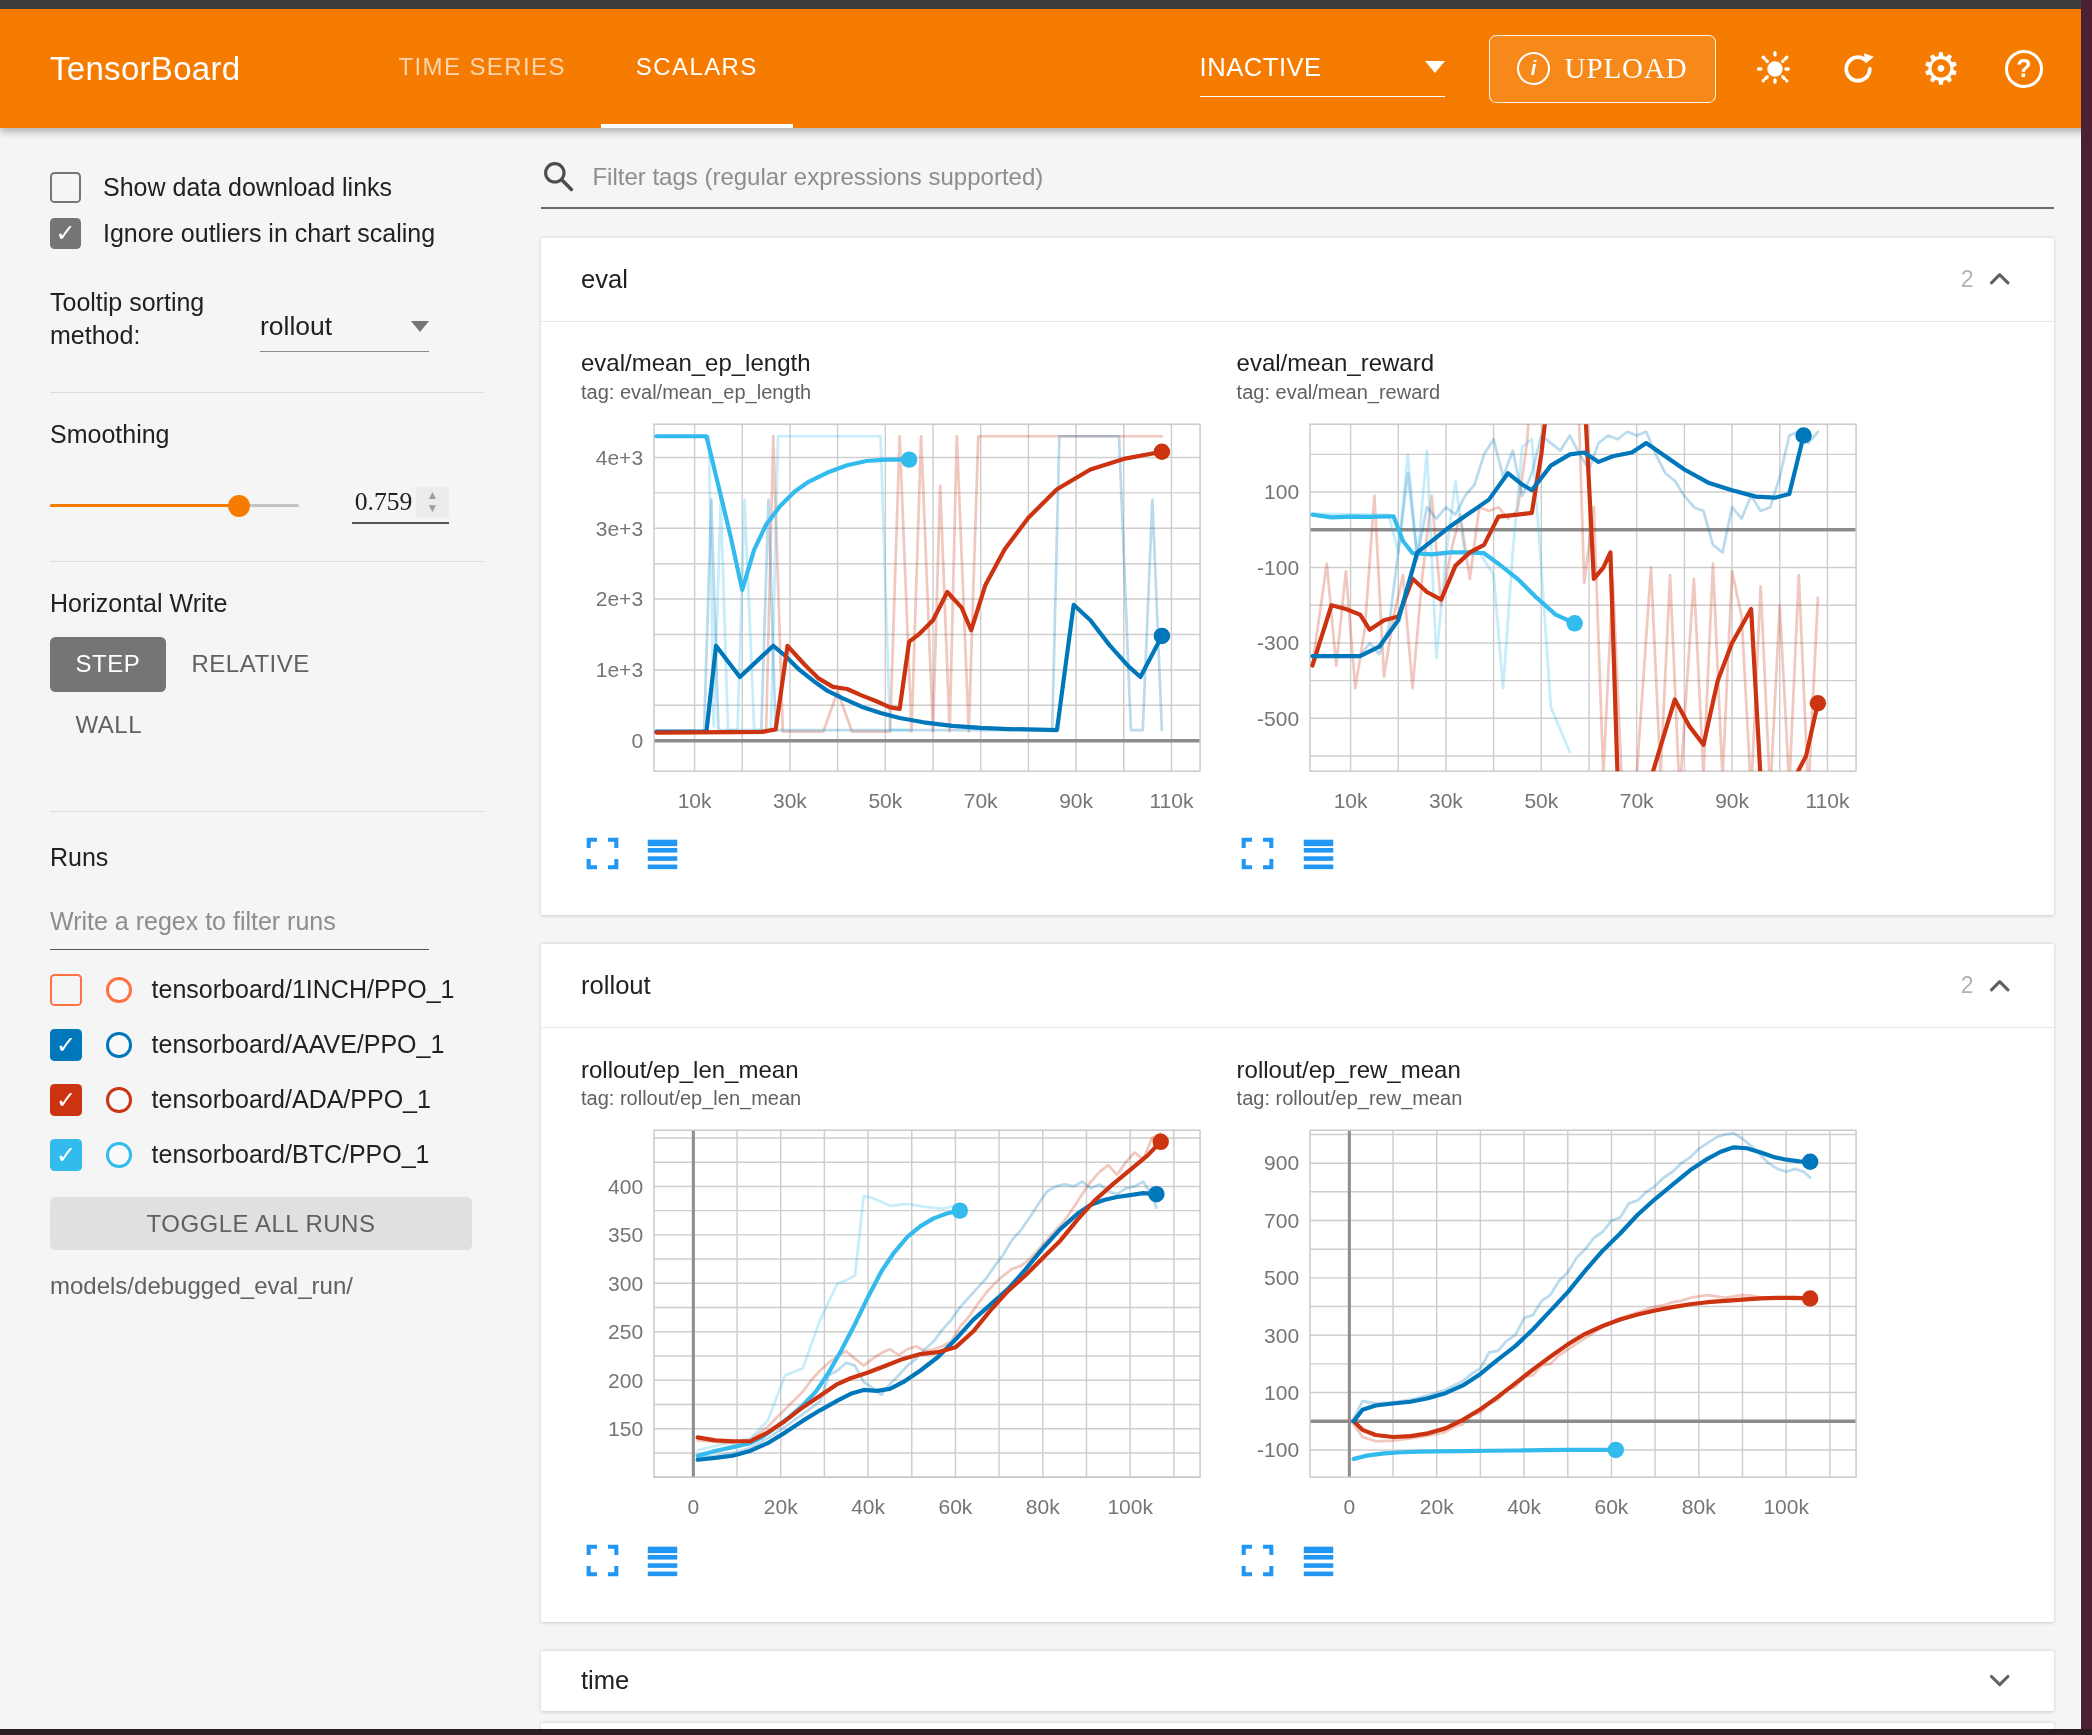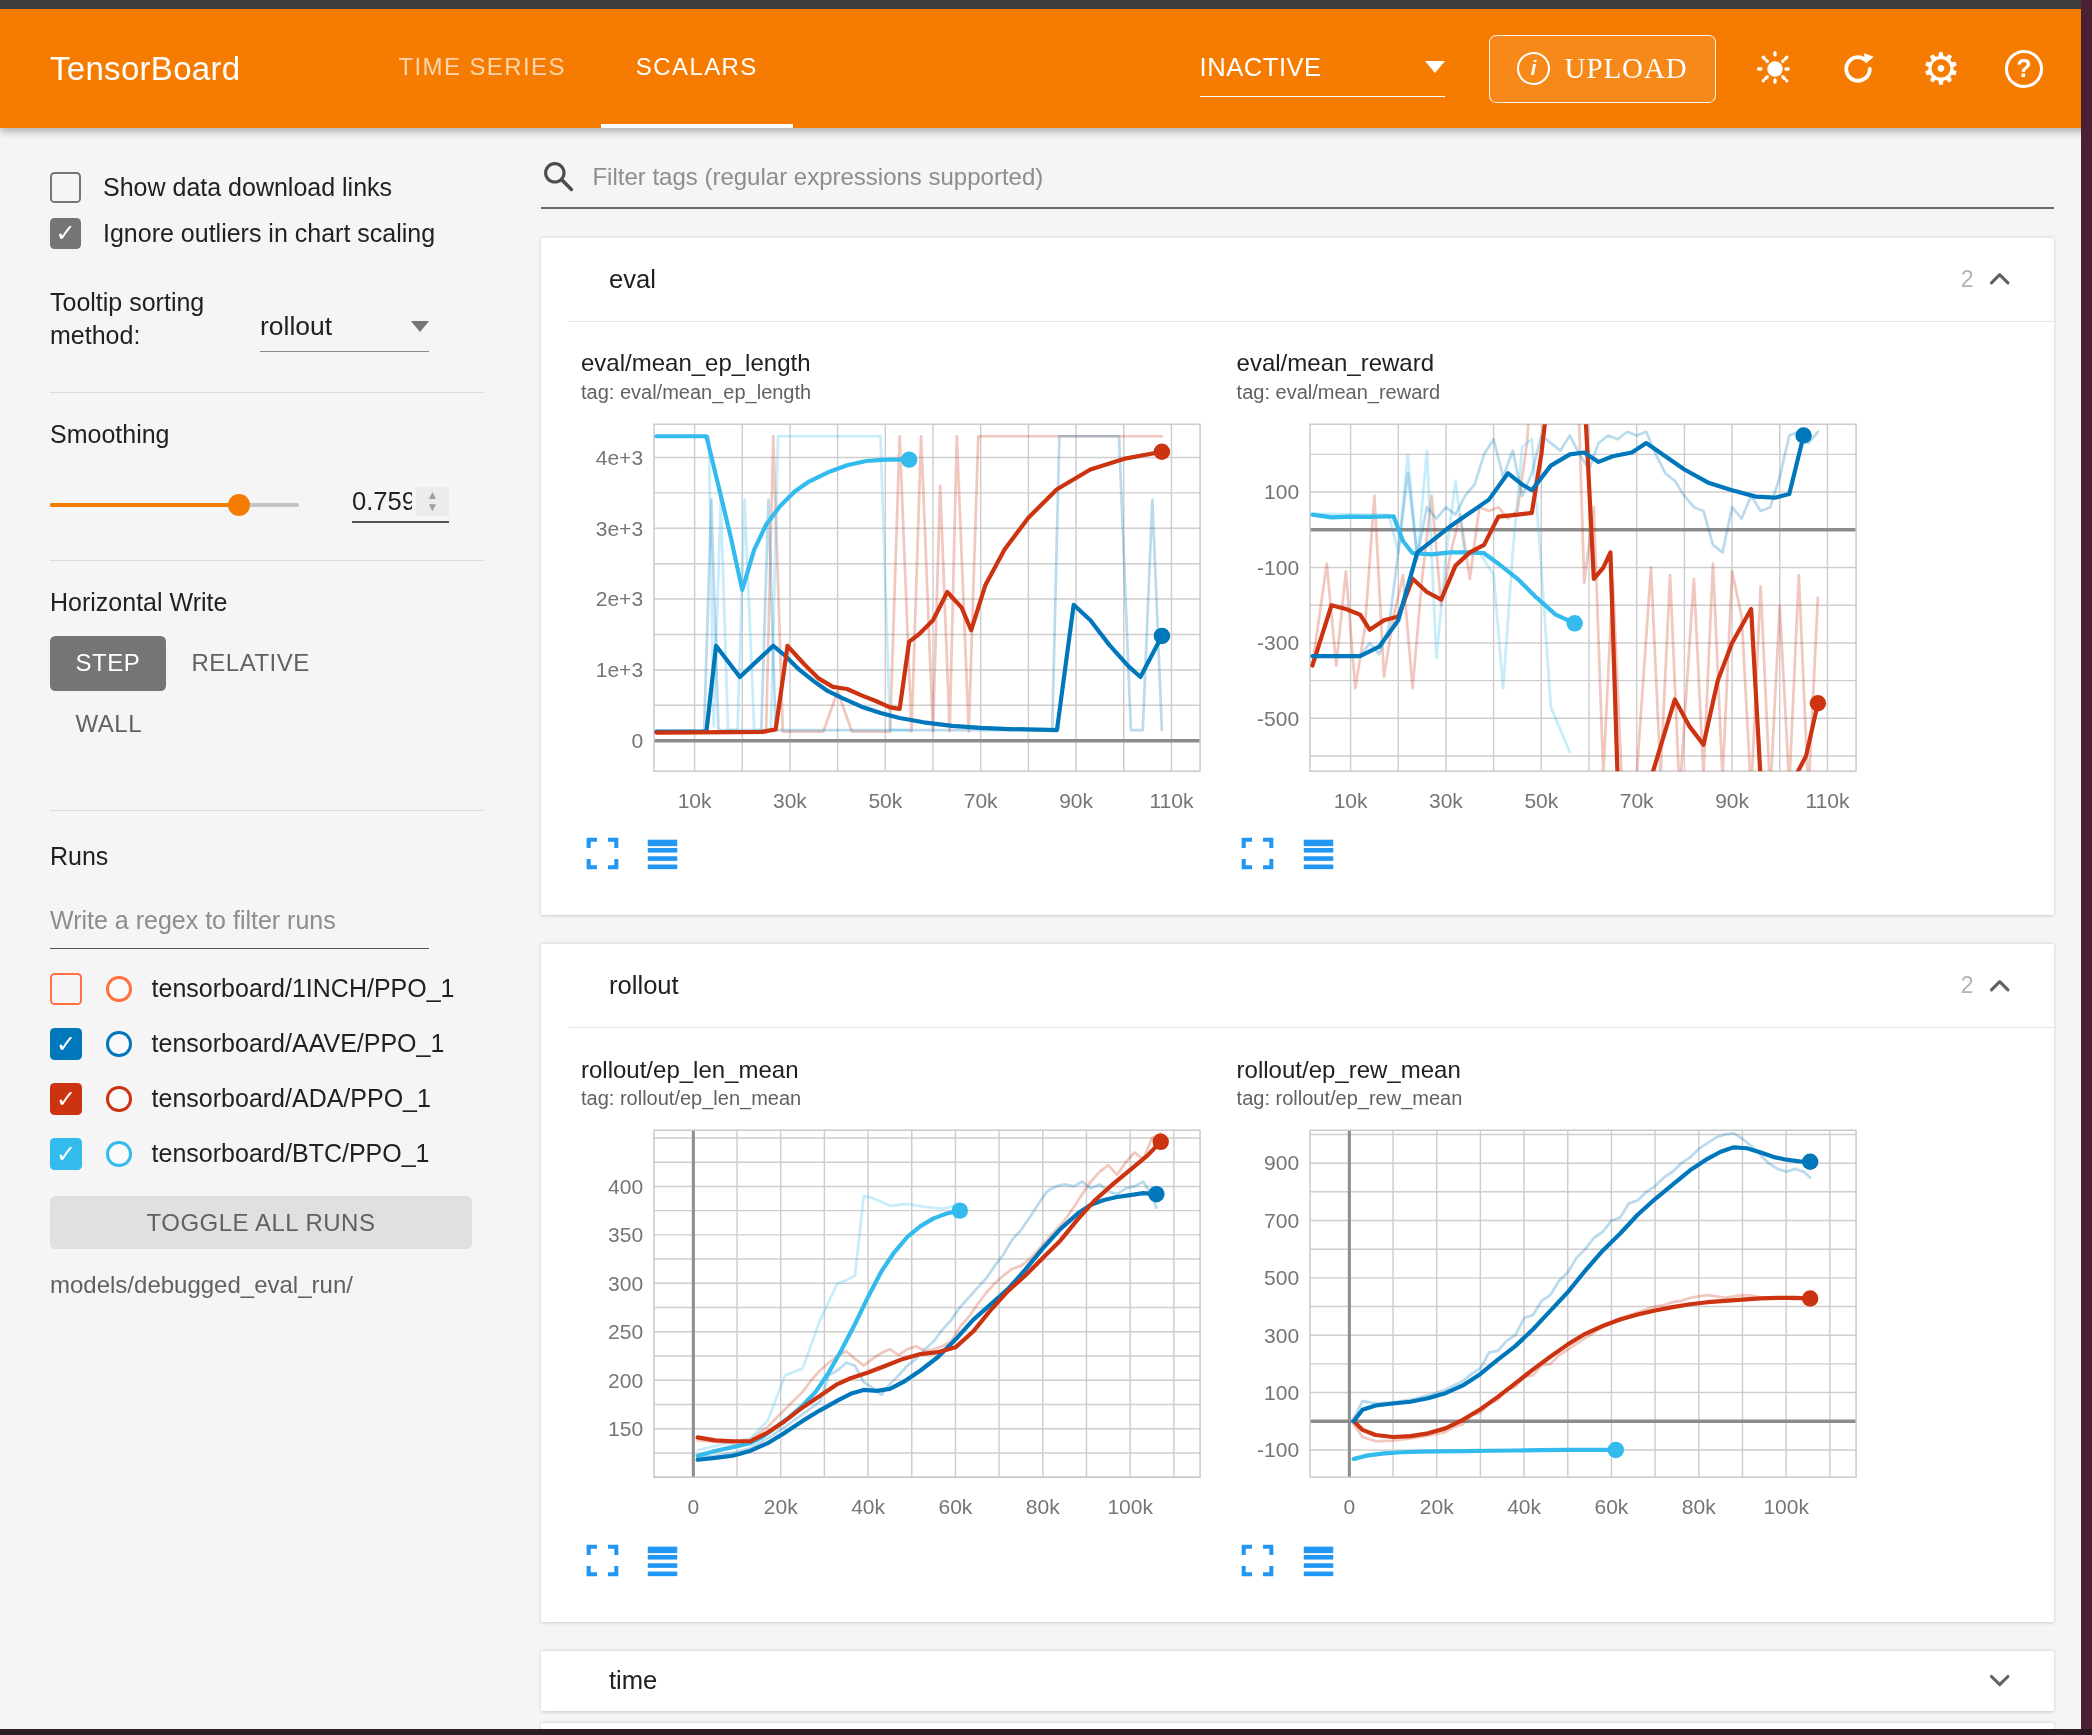--- a/index.html
+++ b/index.html
@@ -50,21 +50,21 @@
         padding-bottom:9.1px; cursor:pointer; }
   .dd span { font-size:26.5px; color:#212121; }
   .caret-g { width:0; height:0; border-left:9.1px solid transparent; border-right:9.1px solid transparent; border-top:11px solid #757575; }
   .hr { height:0.9px; background:#dcdcdc; margin-right:0; }
   .sb-h { font-size:25px; color:#212121; }
   .sliderrow { display:flex; align-items:center; margin-top:38px; padding-right:35px; }
   .track { position:relative; width:249px; height:3.7px; background:#c4c4c4; border-radius:1.8px; flex:none; cursor:pointer; }
   .trackfill { position:absolute; left:0; top:0; height:3.7px; background:#f57c00; border-radius:1.8px; }
   .knob { position:absolute; top:50%; width:22px; height:22px; background:#f57c00; border-radius:50%;
           transform:translate(-50%,-50%); cursor:pointer; }
-  .numwrap { margin-left:auto; }
+  .numwrap { margin-left:auto;font-family:Liberation Serif, serif; }
   .numrow { display:flex; align-items:stretch; }
   .numrow input { width:64px; border:none; background:transparent; font-size:25.6px; text-align:right;
                   font-family:inherit; color:#212121; padding-right:3.7px; }
   .spin { width:33px; background:#ececec; display:flex; flex-direction:column; align-items:center; justify-content:center; cursor:pointer; }
   .spin div { font-size:12px; color:#9e9e9e; line-height:12.8px; }
   .numunder { height:1.8px; background:#555; margin-top:5.5px; }
   .axbtns { display:flex; align-items:center; margin-top:18.3px; }
   .axbtn { font-size:24px; letter-spacing:0.5px; color:#616161; padding:13.7px 25.6px; border-radius:5.5px; cursor:pointer; }
   .axbtn.sel { background:#757575; color:#fff; }
   .axrow2 { margin-top:5.5px; }
@@ -79,21 +79,21 @@
   .rlabel { font-size:25px; color:#212121; white-space:nowrap; }
   .togglebtn { margin-top:14.6px; width:422px; height:53px; background:#e0e0e0; border-radius:5.5px; color:#616161;
                font-size:24px; letter-spacing:0.5px; display:flex; align-items:center; justify-content:center; cursor:pointer; }
   .basepath { margin-top:22px; font-size:24px; color:#616161; }
   
   .searchrow { display:flex; align-items:center; border-bottom:2.3px solid #6b6b6b; padding-bottom:12.8px; }
   .searchrow input { flex:1; border:none; background:transparent; font-size:24px; font-family:inherit;
                      color:#212121; margin-left:16.4px; }
   .searchrow input::placeholder { color:#8d8d8d; }
   .card { background:#fff; border-radius:1.8px; box-shadow:0 0.9px 3.7px rgba(0,0,0,.18); margin-top:29px; }
-  .card-h { display:flex; align-items:center; height:84px; padding:0 40px; cursor:pointer;margin-left:28px; }
+  .card-h { display:flex; align-items:center; height:84px; padding:0 40px; cursor:pointer; }
   .card-h.expanded { border-bottom:0.9px solid #e6e6e6; }
   .card-h.small { height:60px; }
   .sec-name { font-size:25.6px; color:#212121; }
   .sec-count { margin-left:auto; font-size:23px; color:#b3b3b3; margin-right:12.8px; }
   .sec-count.empty { margin-right:0; }
   .charts { display:flex; gap:25.6px; padding:27.4px 27.4px 44px 40px; }
   .chart { width:630px; flex:none; }
   .ch-title { font-size:24px; color:#212121; }
   .ch-tag { font-size:20px; color:#616161; margin-top:3.7px; margin-bottom:11px; }
   .ch-tools { display:flex; gap:25.6px; margin-top:7.3px; padding-left:3.7px; }

